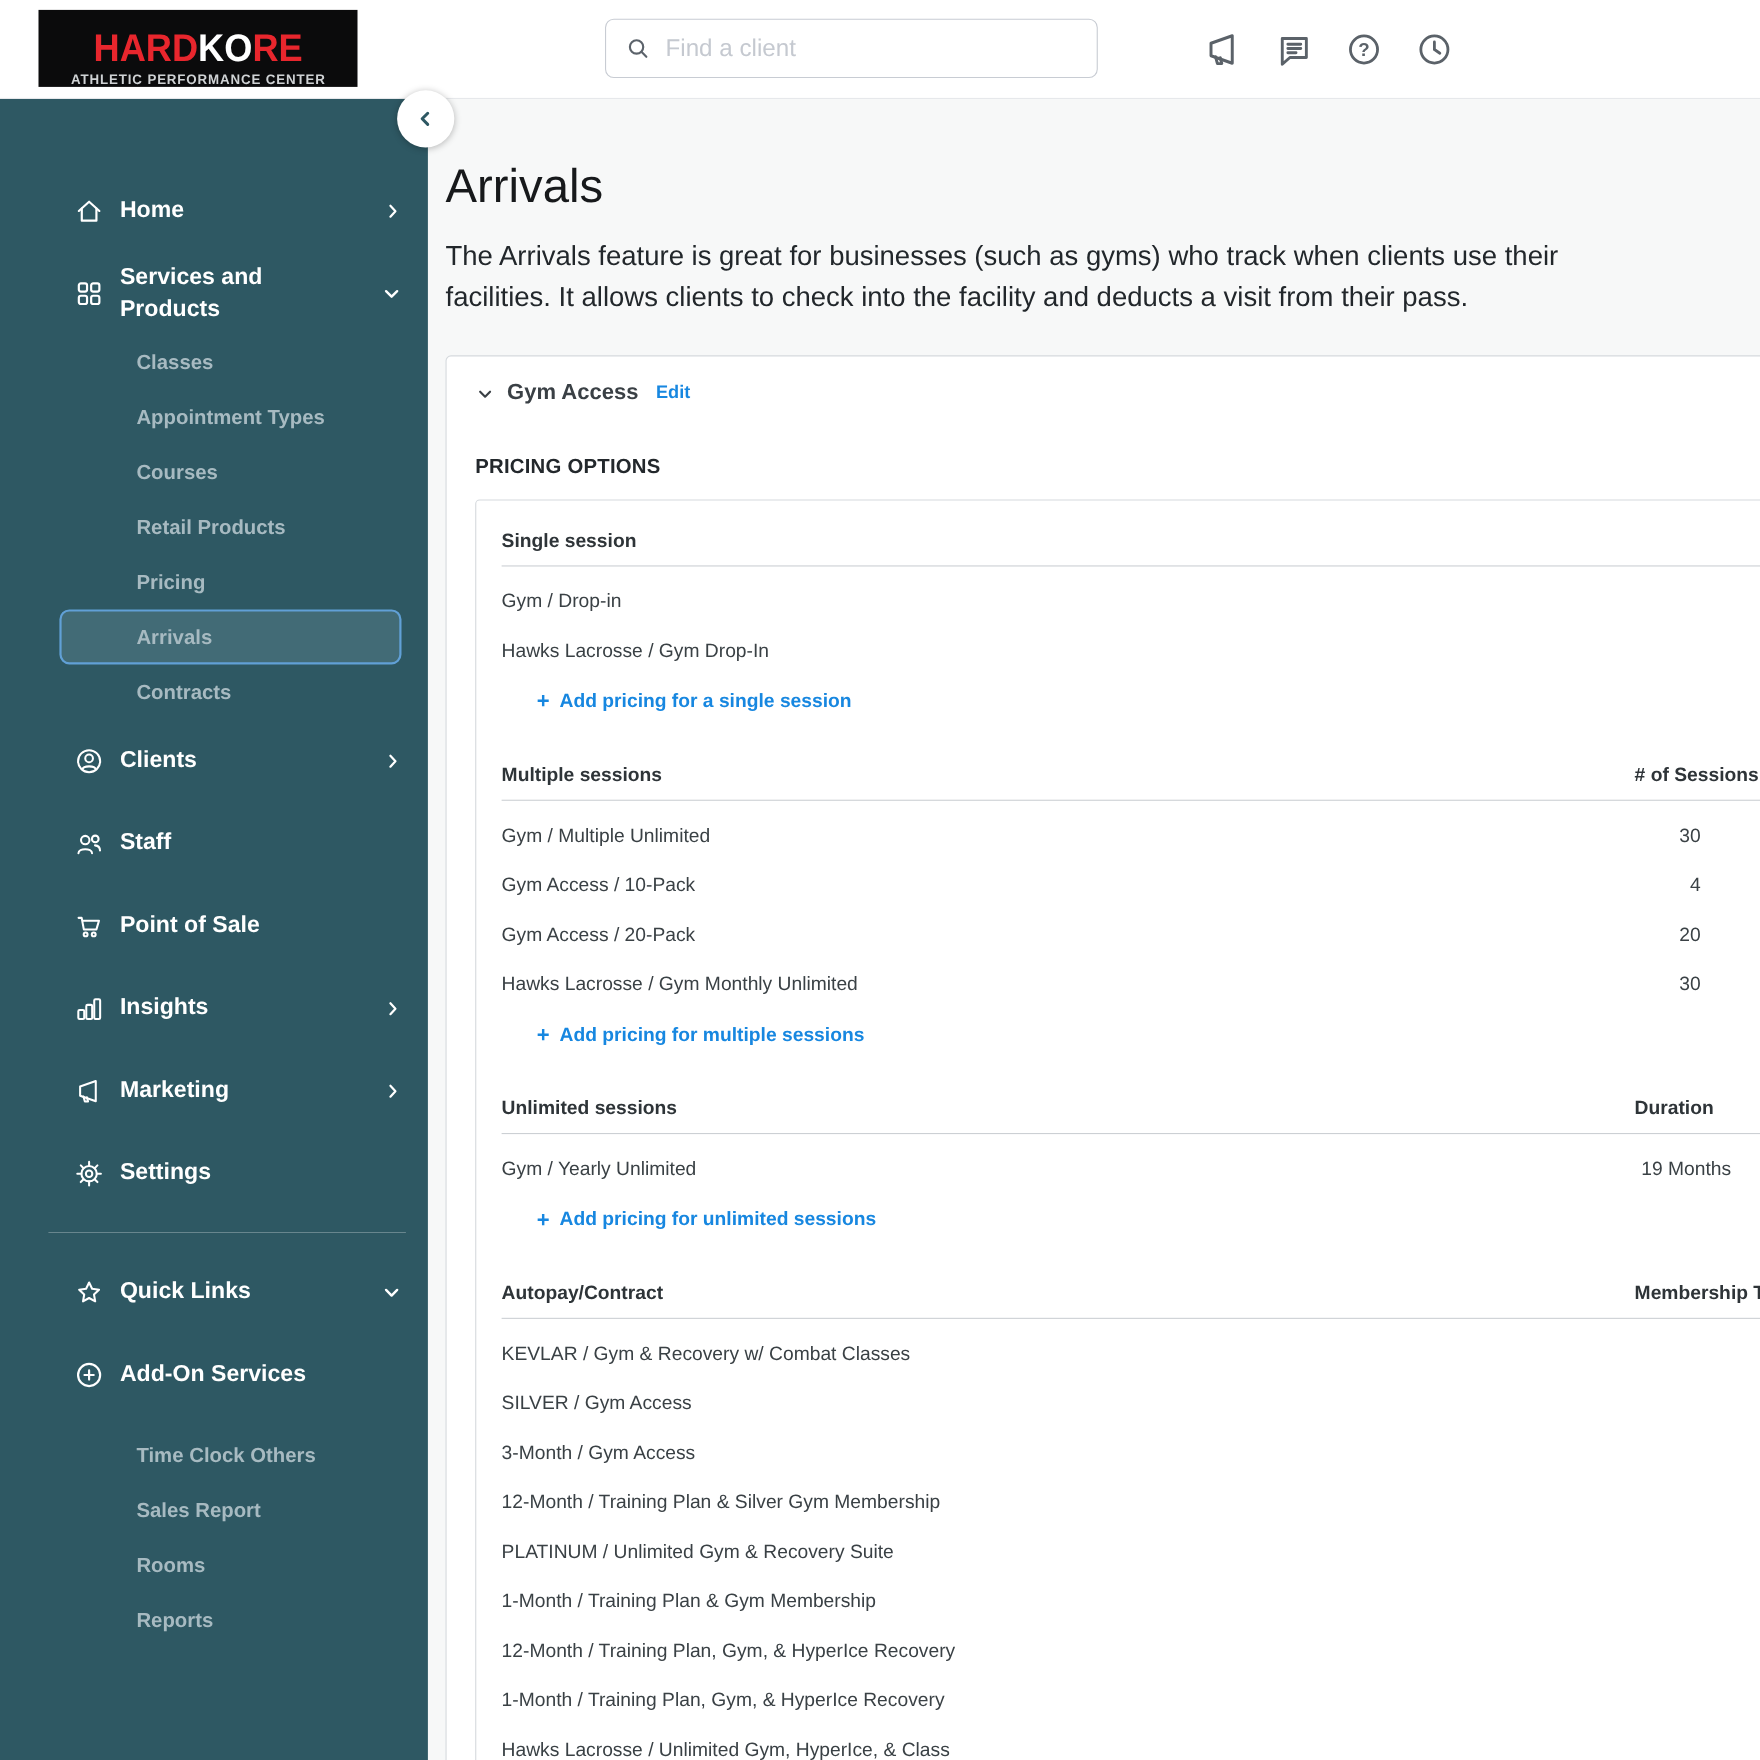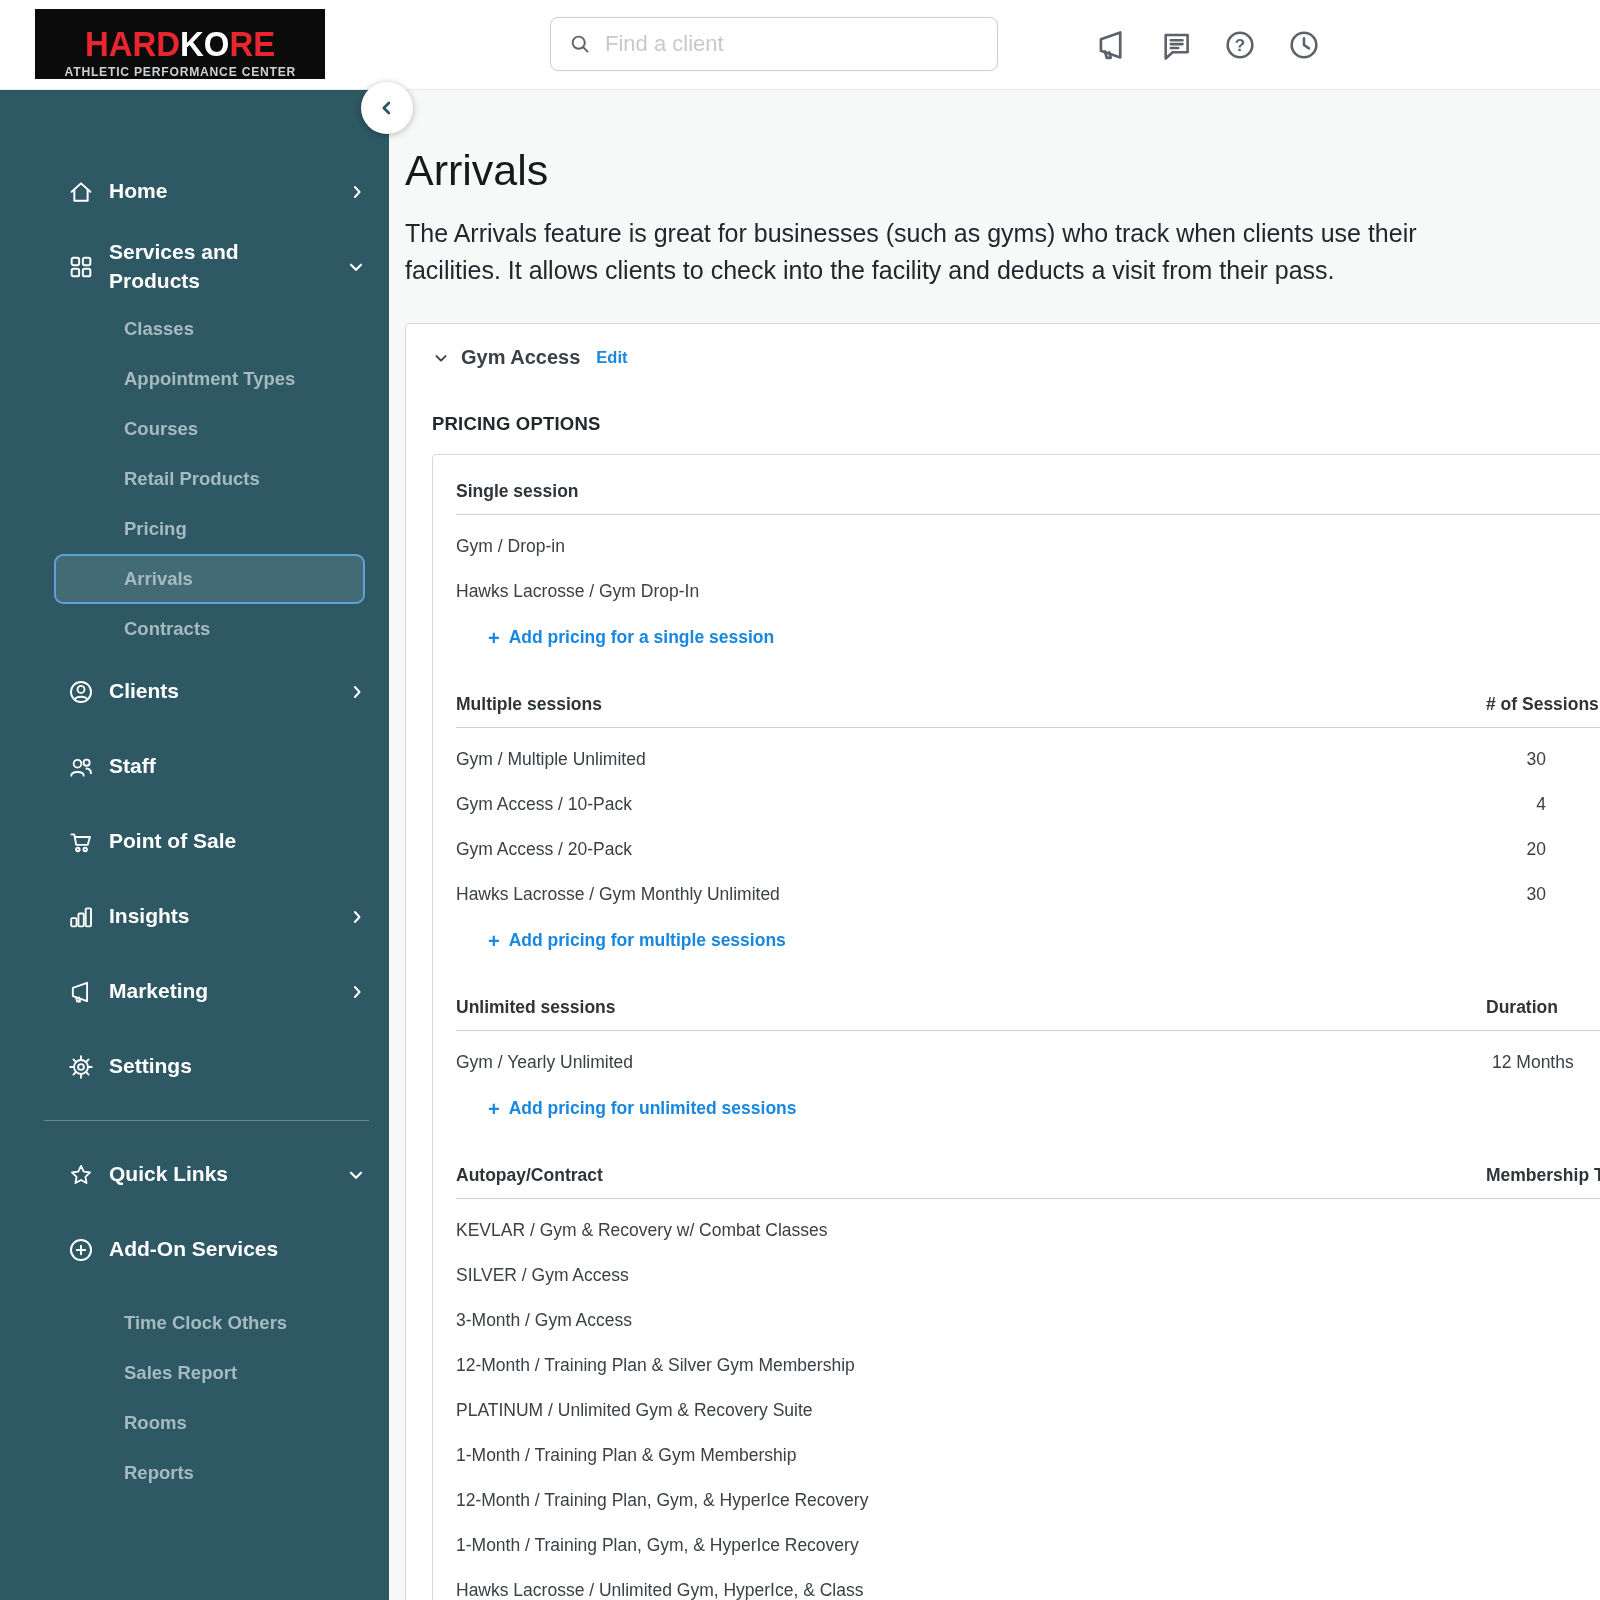--- a/index.html
+++ b/index.html
@@ -396,21 +396,21 @@
         </div>
       </div>
 
       <div class="pgroup">
         <div class="pg-head">
           <span>Unlimited sessions</span>
           <span class="pg-col">Duration</span>
         </div>
         <div class="prow">
           <span>Gym / Yearly Unlimited</span>
-          <span class="pval wide">12 Months</span>
+          <span class="pval wide">19 Months</span>
         </div>
         <div class="padd">
           <span class="plus">+</span>
           <span>Add pricing for unlimited sessions</span>
         </div>
       </div>
 
       <div class="pgroup">
         <div class="pg-head">
           <span>Autopay/Contract</span>

